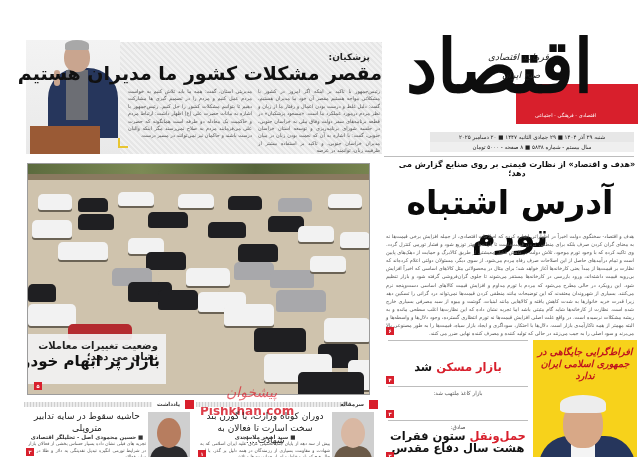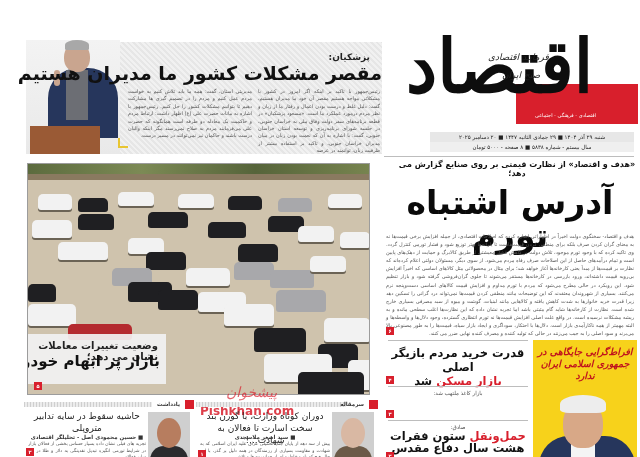--- a/index.html
+++ b/index.html
@@ -132,21 +132,21 @@
 
 <div class="abs main-kicker">«هدف و اقتصاد» از نظارت قیمتی بر روی صنایع گزارش می دهد؛</div>
 <div class="abs main-headline">آدرس اشتباه تورم</div>
 <div class="abs main-body">هدف و اقتصاد- سخنگوی دولت اخیراً در اظهاراتی اشاره کرده که اصلاحات اقتصادی، از جمله افزایش برخی قیمت‌ها نه به معنای گران کردن صرف بلکه برای منطقی کردن قیمت‌هاست تا یارانه‌ها بهتر توزیع شود و فشار تورمی کنترل گردد. وی تاکید کرده که با وجود تورم موجود، تلاش دولت بر کاهش فشار معیشتی از طریق کالابرگ و حمایت از دهک‌های پایین است و تمام درآمدهای حاصل از این اصلاحات صرف رفاه مردم می‌شود. از سوی دیگر، مسئولان دولتی اعلام کرده‌اند که نظارت بر قیمت‌ها از مبدأ یعنی کارخانه‌ها آغاز خواهد شد؛ برای مثال در محصولاتی مثل کالاهای اساسی که اخیراً افزایش بی‌رویه قیمت داشته‌اند، ورود بازرسی در کارخانه‌ها مستقر می‌شوند تا جلوی گران‌فروشی گرفته شود و بازار تنظیم شود. این رویکرد در حالی مطرح می‌شود که مردم با تورم مداوم و افزایش قیمت کالاهای اساسی دست‌وپنجه نرم می‌کنند. بسیاری از شهروندان معتقدند که این توضیحات مانند منطقی کردن قیمت‌ها نمی‌تواند درد گرانی را تسکین دهد زیرا قدرت خرید خانوارها به شدت کاهش یافته و کالاهایی مانند لبنیات، گوشت و میوه از سبد مصرفی بسیاری خارج شده است. نظارت از کارخانه‌ها شاید گام مثبتی باشد اما تجربه نشان داده که این نظارت‌ها اغلب سطحی مانده و به ریشه مشکلات نرسیده است. در واقع علت اصلی افزایش قیمت‌ها نه تورم انتظاری گسترده، وجود دلال‌ها و واسطه‌ها و البته مهمتر از همه ناکارآمدی بازار است. دلال‌ها با احتکار، سوداگری و ایجاد بازار سیاه، قیمت‌ها را به طور مصنوعی بالا می‌برند و سود اصلی را به جیب می‌زنند در حالی که تولید کننده و مصرف کننده نهایی ضرر می کنند.</div>
 <div class="abs red-num" style="left:386px;top:327px;">۶</div>
 
 <div class="abs side-list">
   <div class="sep" style="top:0;"></div>
   <div class="story" style="top:6px;">
     <div class="head">
-      <span>قدرت خرید مردم بازیگر اصلی</span><br>
+      <br>
       <span class="hl">بازار مسکن</span><span> شد</span>
     </div>
   </div>
   <div class="abs red-num" style="left:2px;top:36px;">۴</div>
   <div class="sep" style="top:46px;"></div>
 
   <div class="story" style="top:50px;">
     <div class="kick">بازار کاغذ ملتهب شد:</div>
   </div>
   <div class="abs red-num" style="left:2px;top:70px;">۳</div>

